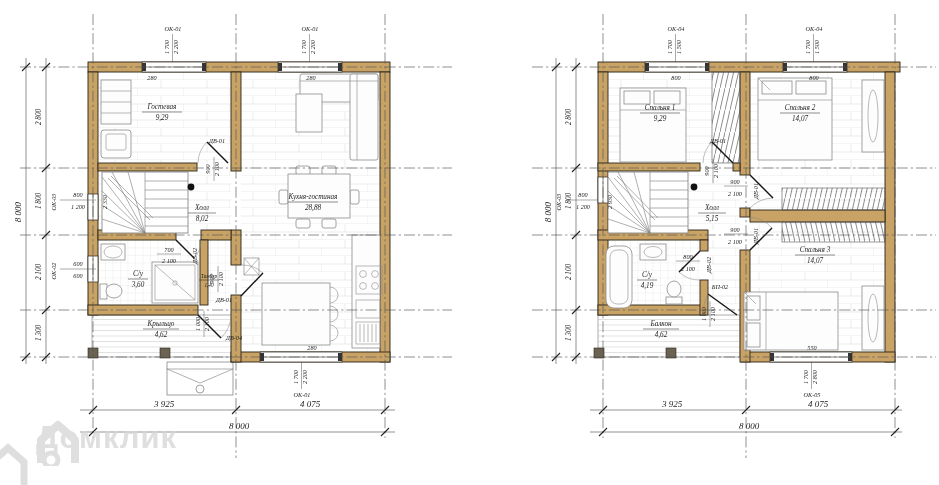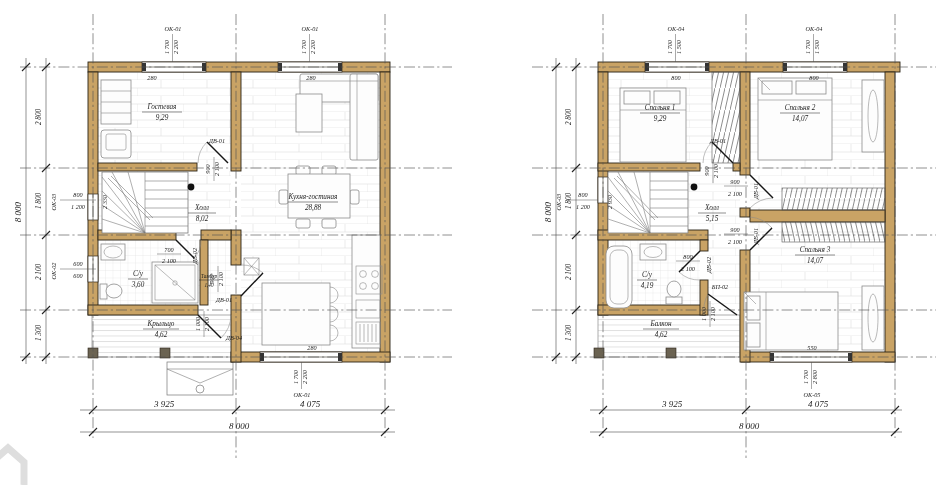--- a/index.html
+++ b/index.html
@@ -528,14 +528,21 @@
           <line x1="891" y1="436" x2="899" y2="428"></line>
     </g>
     <text class="tt s9" x="672" y="407">3 925</text>
     <text class="tt s9" x="818" y="407">4 075</text>
     <text class="tt s9" x="749" y="429">8 000</text>
   </g>
 
   <path d="M-8 485 V462 L8 448 L24 462 V485" fill="none" stroke="#dedede" stroke-width="7"></path>
 </svg>
 
-
+<div class="wm">
+  <svg width="44" height="46" viewBox="0 0 44 46">
+    <path d="M5 43 V20 L22 5 L39 20 V43" fill="none" stroke="#d4d4d4" stroke-width="8" stroke-linejoin="round"></path>
+    <circle cx="15" cy="40" r="7" fill="#ffffff" stroke="#d4d4d4" stroke-width="5"></circle>
+  </svg>
+  <span class="wm-text">Домклик</span>
 </div>
 
+</div>
+
 </body></html>

